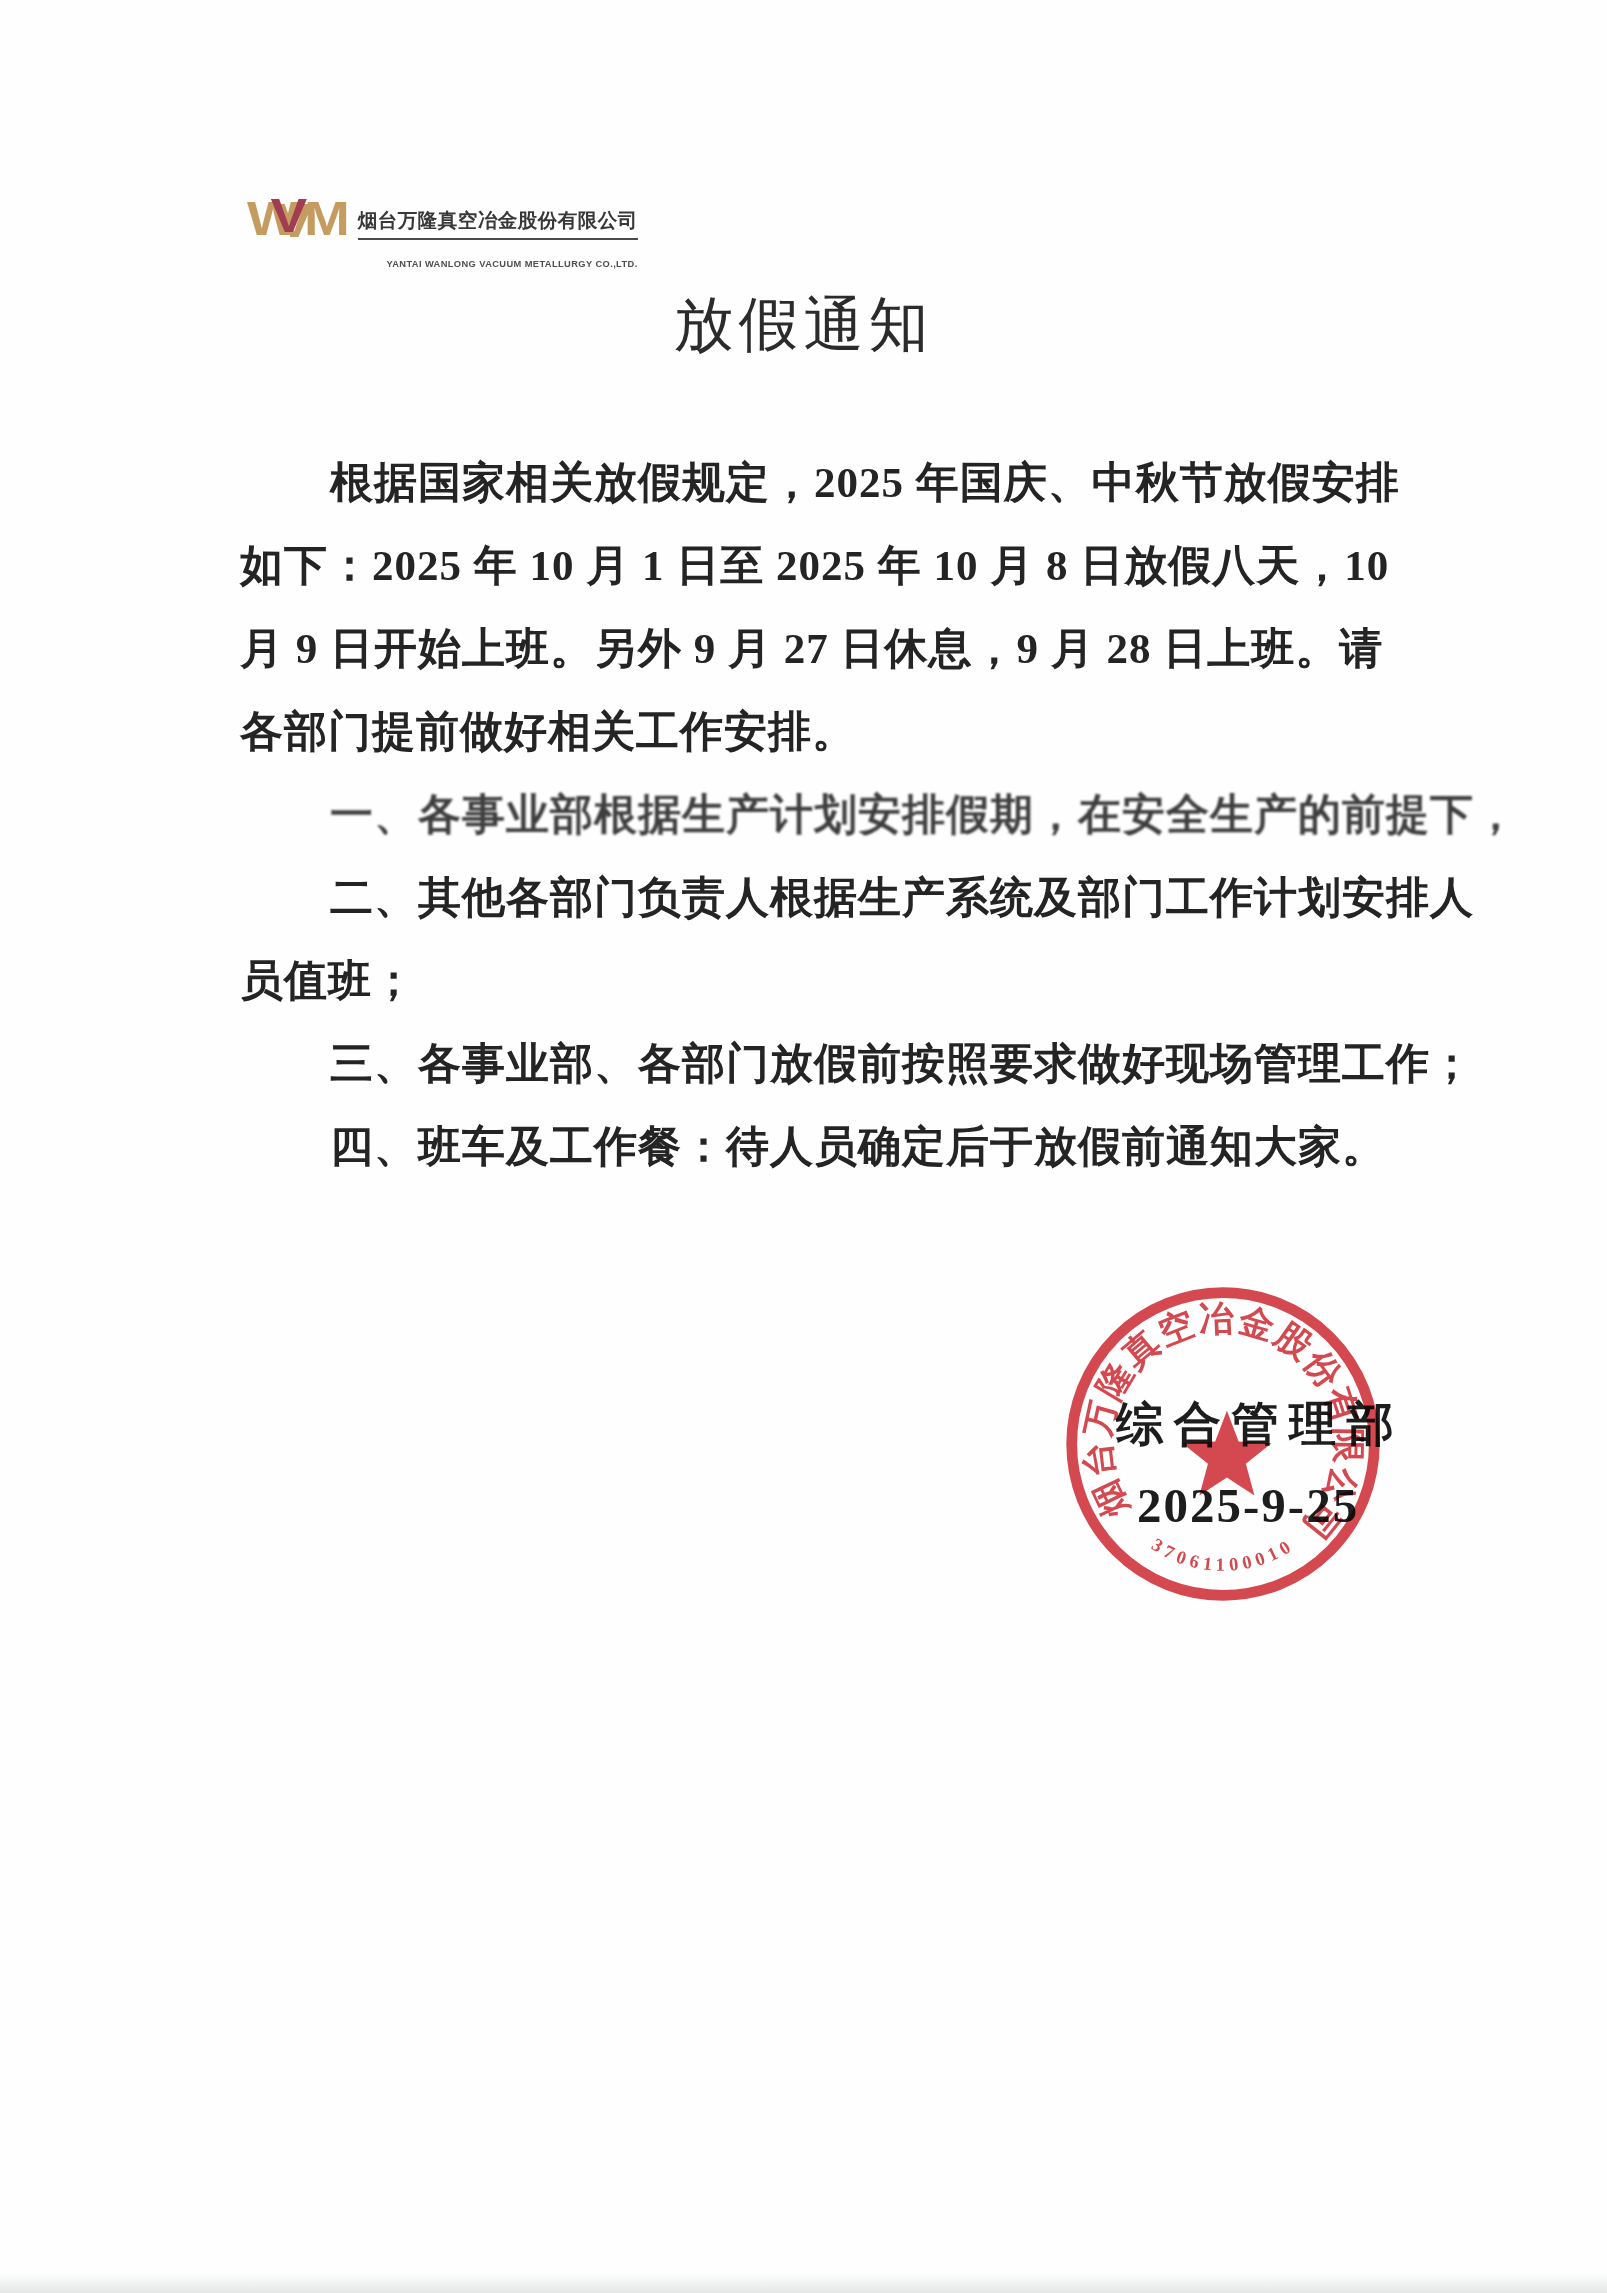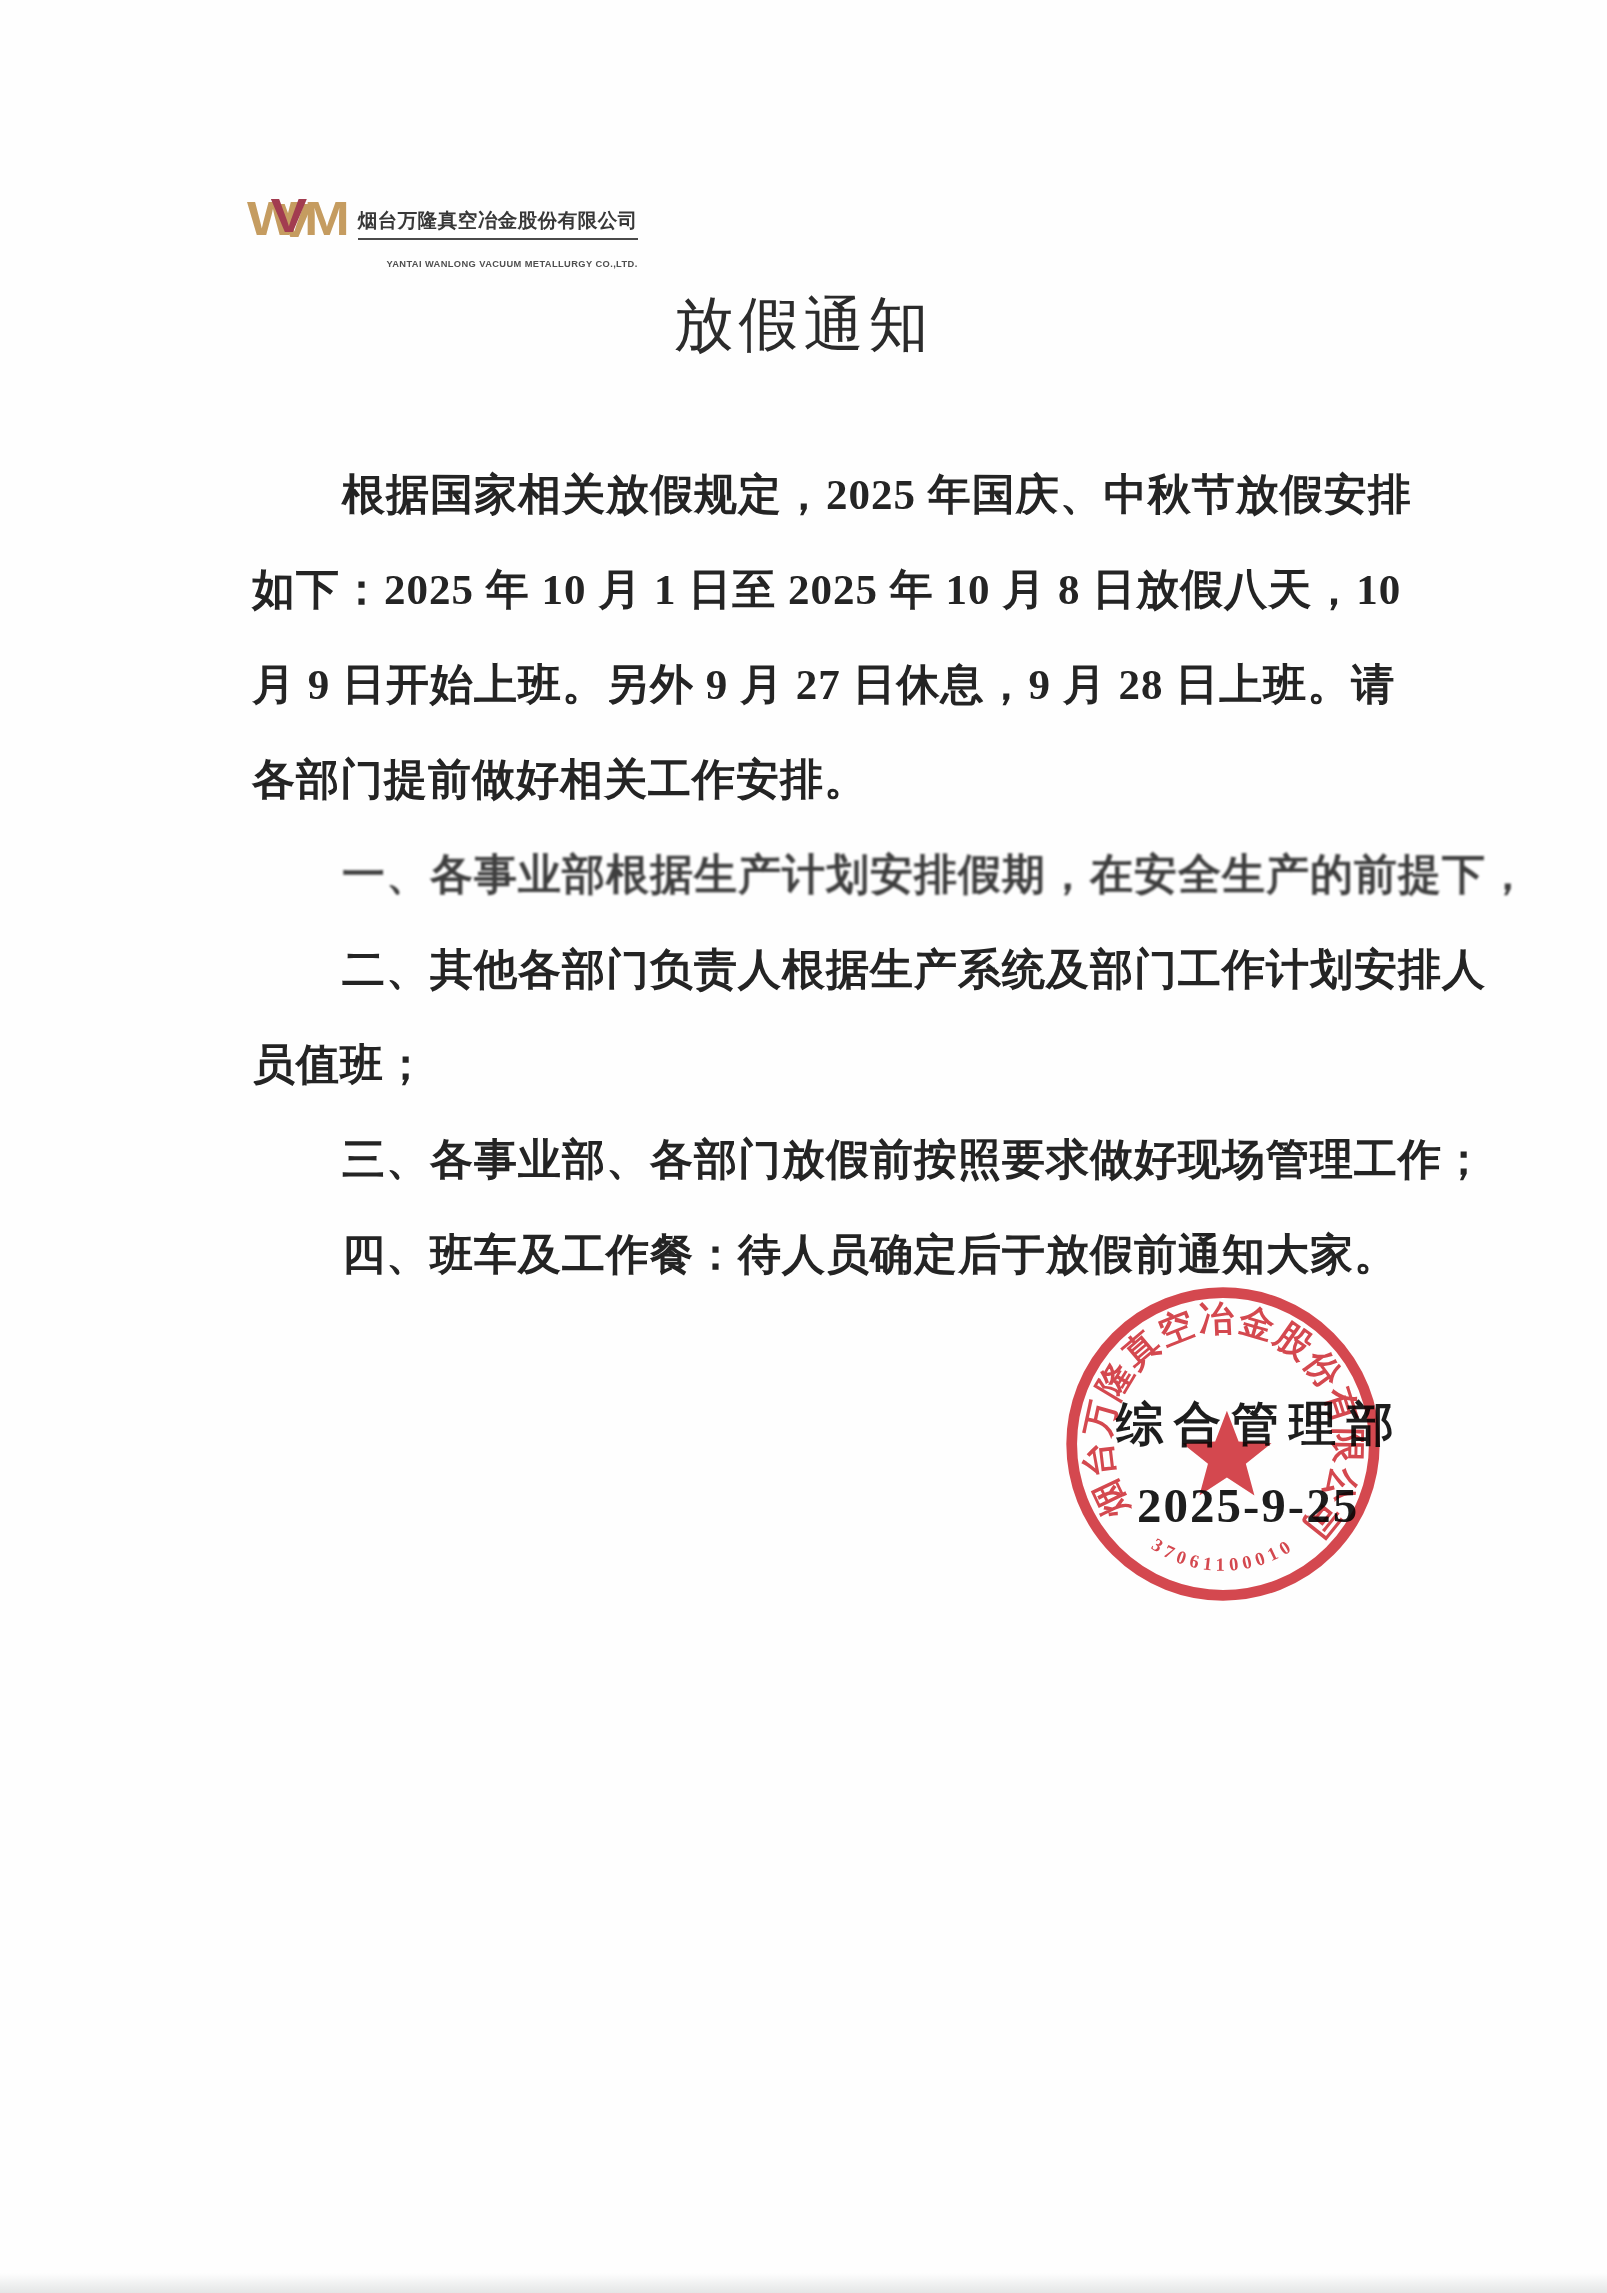--- a/index.html
+++ b/index.html
@@ -43,21 +43,21 @@
   
   .doc-title {
     position:absolute; left:0; top:285px; width:100%;
     text-align:center; font-size:60px; font-weight:500;
     color:#2b2b2b; letter-spacing:4.9px;
   }
 
   
   .body-text { position:absolute; left:240px; top:441px; width:1161px; }
   .body-text p {
-    margin:12px; font-size:43px; line-height:83px;
+    margin:0; font-size:43px; line-height:83px;
     font-weight:600; color:#242424; letter-spacing:1px;
     white-space:nowrap;
   }
   .body-text p.indent { padding-left:90px; }
   .body-text p.smudge { filter:blur(1.1px); opacity:0.88; }
 
   
   .sig-dept {
     position:absolute; left:1116px; top:1393px;
     font-size:47px; font-weight:600; color:#1d1d1d;

